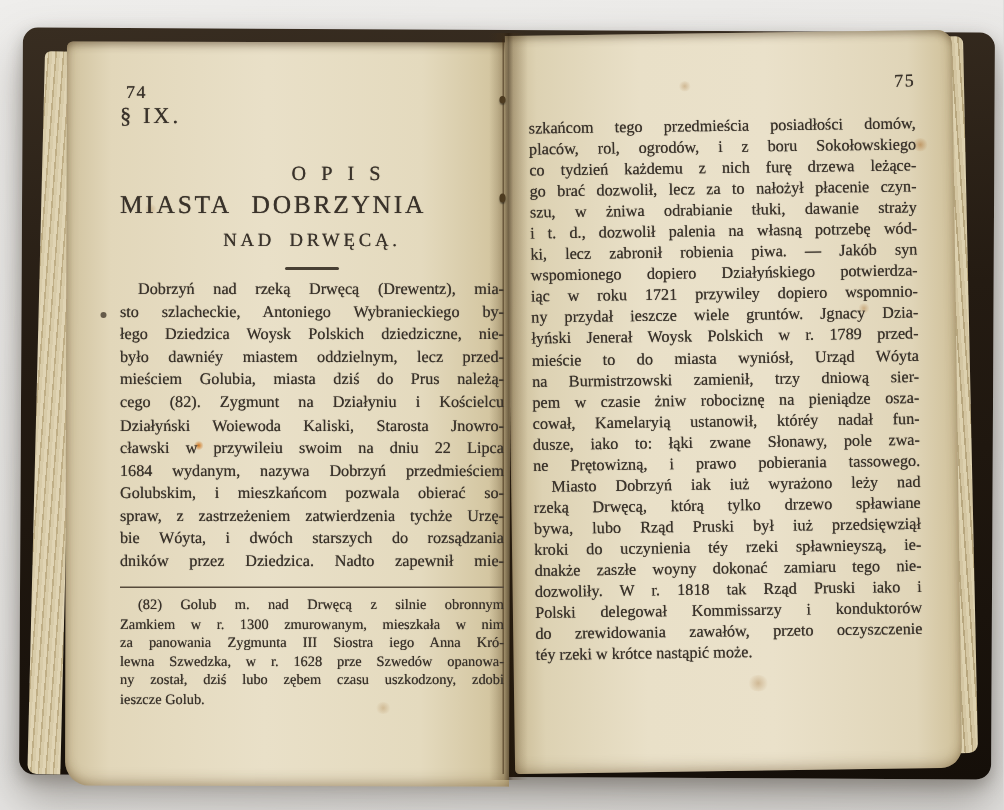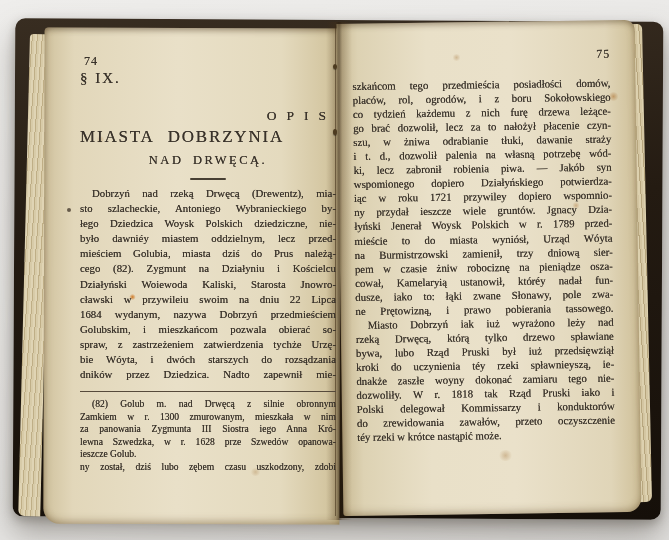--- a/index.html
+++ b/index.html
@@ -55,21 +55,21 @@
   .s6{left:250px;top:468px;width:11px;height:8px;background:radial-gradient(circle,rgba(160,110,50,.3),rgba(160,110,50,0) 70%);}
   .s7{left:452px;top:54px;width:9px;height:7px;background:radial-gradient(circle,rgba(160,110,50,.35),rgba(160,110,50,0) 70%);}
   
   .textcol{position:absolute;color:#39322a;text-shadow:0 0 .5px rgba(57,50,42,.85);}
   .tc-left{left:80px;top:50px;width:256px;height:440px;}
   .tc-right{left:352px;top:46px;width:258px;height:420px;transform:rotate(-.75deg);transform-origin:left top;}
   .pagenum{position:absolute;font-size:12px;letter-spacing:1px;}
   .pn-left{left:4px;top:4px;}
   .pn-right{right:0;top:4px;}
   .sec{position:absolute;left:0;top:20px;width:100%;text-align:left;font-size:15px;letter-spacing:2px;}
-  .opis{position:absolute;left:0;top:58px;width:100%;text-align:right;font-size:13.5px;letter-spacing:10px;text-indent:10px;}
+  .opis{position:absolute;left:16px;top:58px;width:100%;text-align:center;font-size:13.5px;letter-spacing:10px;text-indent:10px;}
   .title2{position:absolute;left:0;top:77px;width:100%;font-size:17px;letter-spacing:1.8px;word-spacing:8px;white-space:nowrap;}
   .subtitle{position:absolute;left:0;top:103px;width:100%;text-align:center;font-size:12.5px;letter-spacing:2.5px;word-spacing:4px;}
   .rule1{position:absolute;left:50%;top:128px;width:36px;height:2px;margin-left:-18px;background:#473f33;border-radius:1px;}
   .body{position:absolute;left:0;width:100%;}
   .body-left{top:136px;font-size:10.8px;line-height:15.1px;}
   .body-right{top:33px;font-size:10.8px;line-height:14.05px;}
   .bl{text-align:justify;text-align-last:justify;}
   .bl.ind{text-indent:12px;}
   .bl.end{text-align-last:left;}
   .fnrule{position:absolute;left:0;top:341px;width:100%;height:1px;background:#564a3b;}
@@ -124,22 +124,22 @@
         <div class="bl">spraw, z zastrzeżeniem zatwierdzenia tychże Urzę-</div>
         <div class="bl">bie Wóyta, i dwóch starszych do rozsądzania</div>
         <div class="bl">dników przez Dziedzica.  Nadto zapewnił mie-</div>
       </div>
     <div class="fnrule"></div>
     <div class="footnote">
         <div class="bl ind">(82) Golub m. nad Drwęcą z silnie obronnym</div>
         <div class="bl">Zamkiem w r. 1300 zmurowanym, mieszkała w nim</div>
         <div class="bl">za panowania Zygmunta III Siostra iego Anna Kró-</div>
         <div class="bl">lewna Szwedzka, w r. 1628 prze Szwedów opanowa-</div>
+        <div class="bl">ny został, dziś lubo zębem czasu uszkodzony, zdobi</div>
         <div class="bl end">ieszcze Golub.</div>
-        <div class="bl">ny został, dziś lubo zębem czasu uszkodzony, zdobi</div>
       </div>
   </div>
 
   <div class="textcol tc-right">
     <div class="pagenum pn-right">75</div>
     <div class="body body-right">
         <div class="bl">szkańcom tego przedmieścia posiadłości domów,</div>
         <div class="bl">placów, rol, ogrodów, i z boru Sokołowskiego</div>
         <div class="bl">co tydzień każdemu z nich furę drzewa leżące-</div>
         <div class="bl">go brać dozwolił, lecz za to nałożył płacenie czyn-</div>

